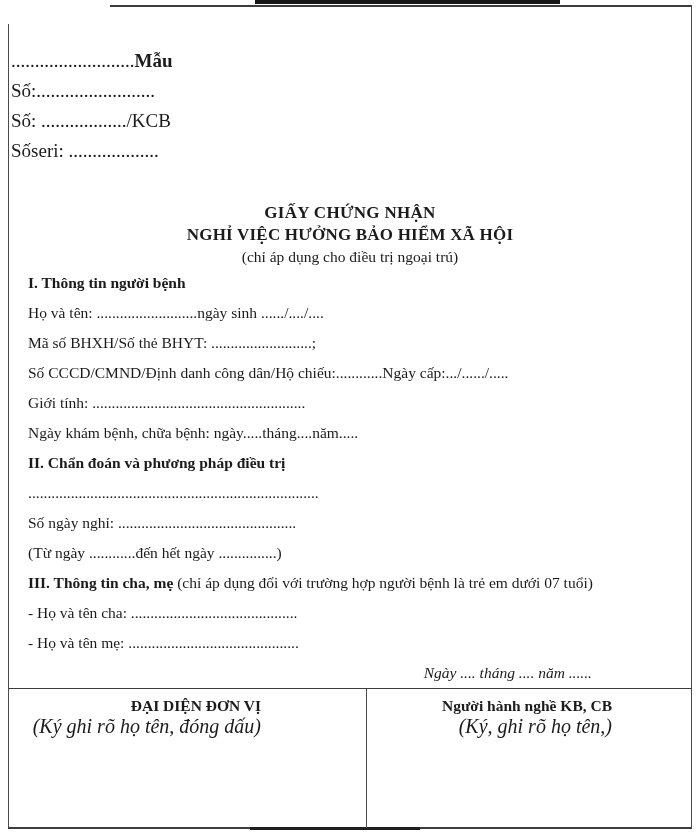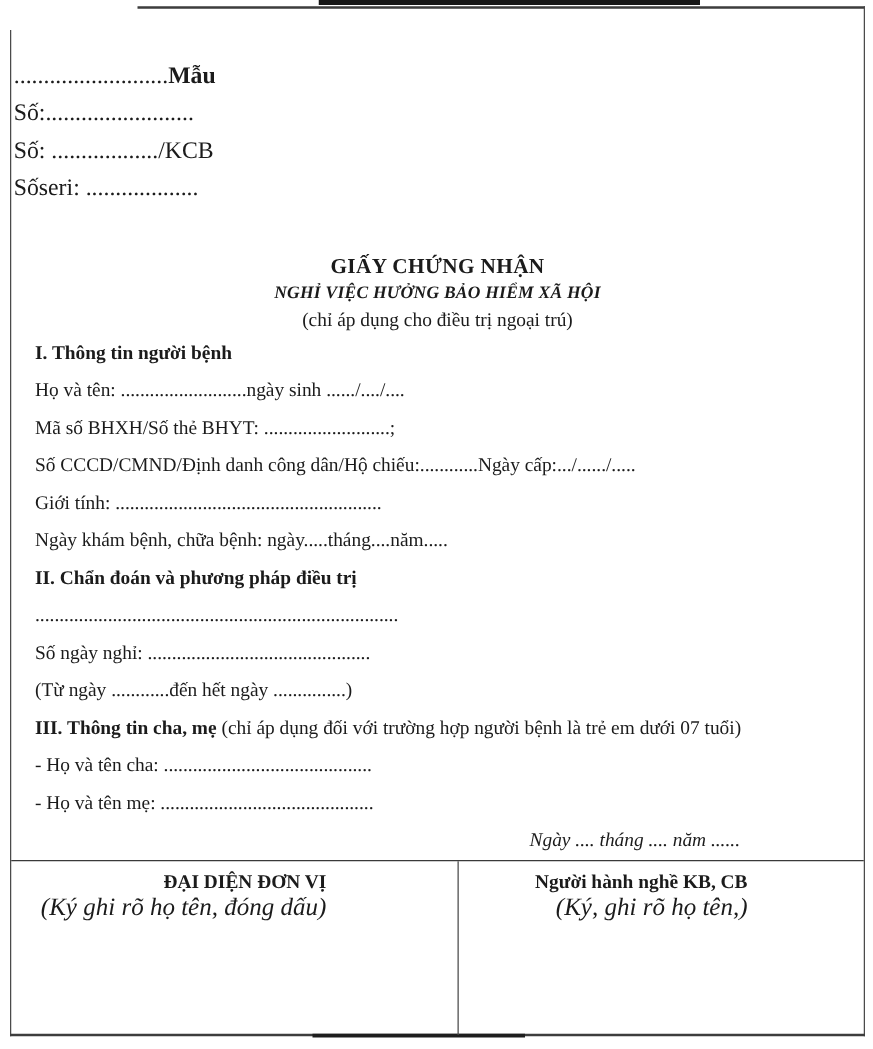--- a/index.html
+++ b/index.html
@@ -14,32 +14,32 @@
   .border-bottom  { position:absolute; left:8px; right:6px; bottom:10px; height:2px; background:#3d3d3d; }
   .border-bottom-dark { position:absolute; left:250px; width:170px; bottom:9px; height:3px; background:#1e1e1e; }
 
   .page-content { position:absolute; left:9px; top:6px; right:7px; bottom:11px; }
 
   .header-block { padding:40px 0 0 2px; font-size:19px; line-height:30px; }
   .bold { font-weight:bold; }
 
   .title-block { text-align:center;margin-top:36px; }
   .title-1 { font-size:17px;   font-weight:bold; line-height:22px; letter-spacing:0.3px; }
-  .title-2 { font-size:14px; font-weight:bold; line-height:22px; letter-spacing:0.2px;font-style:italic; }
+  .title-2 { font-size:17px; font-weight:bold; line-height:22px; letter-spacing:0.2px; }
   .title-sub { font-size:15.5px; line-height:22px; }
 
   .body-block { padding-left:19px; padding-right:14px; font-size:15.5px; line-height:30px; }
   .section-heading { font-weight:bold; }
   .date-line { text-align:right; padding-right:85px; font-style:italic; }
 
   .signature-box { position:absolute; left:0; right:0; bottom:0; height:140px; border-top:1px solid #3a3a3a; }
   .signature-divider { position:absolute; left:357px; top:0; bottom:0; width:1px; background:#4a4a4a; }
   .sig-cell { position:absolute; top:7px; text-align:right; }
   .sig-left  { left:12px;  width:240px; }
-  .sig-right { left:369px; width:220px; }
+  .sig-right { left:383px; width:220px; }
   .sig-title { font-weight:bold; font-size:15.5px; line-height:20px; }
   .sig-note  { font-style:italic; font-size:20px; line-height:20px; }
 </style>
 </head>
 <body>
 
 <div class="scan-bar-top"></div>
 <div class="border-top"></div>
 <div class="border-right"></div>
 <div class="border-left"></div>

